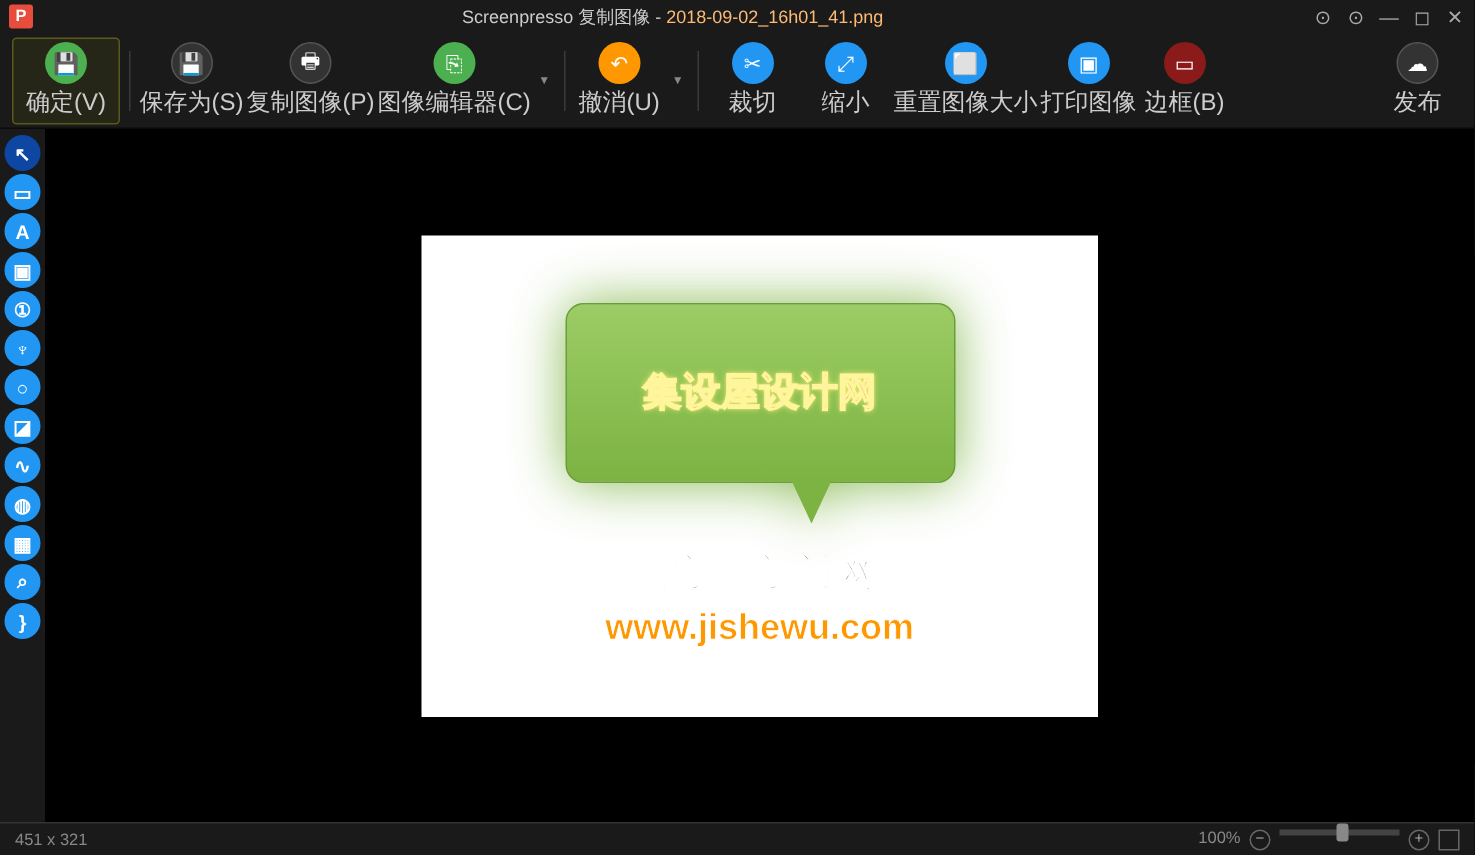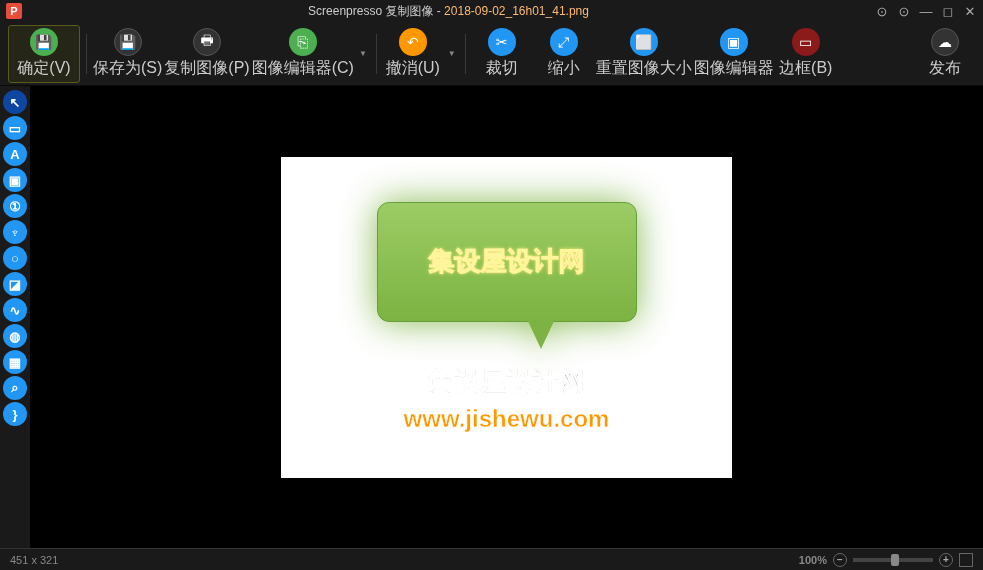--- a/index.html
+++ b/index.html
@@ -36,21 +36,21 @@
 
 .speech { position: relative; width: 260px; height: 120px; background: linear-gradient(#9ccc65, #7cb342); border-radius: 12px; display: flex; align-items: center; justify-content: center; filter: drop-shadow(0 0 18px rgba(124,179,66,0.9)); border: 1px solid #689f38; }
 .speech::after { content: ""; position: absolute; bottom: -28px; left: 58%; width: 0; height: 0; border-left: 14px solid transparent; border-right: 14px solid transparent; border-top: 30px solid #7cb342; }
 .speech-text { color: #d32f2f; font-size: 26px; font-weight: bold; text-shadow: 0 0 2px #fff176, 0 0 4px #fff176; -webkit-text-stroke: 1px #fff59d; }
 
 .text1 { margin-top: 42px; font-size: 26px; font-weight: bold; color: #000; -webkit-text-stroke: 1px #fff; text-shadow: 1px 1px 0 #fff, -1px -1px 0 #fff; }
 .text2 { margin-top: 6px; font-size: 24px; font-weight: bold; color: #ff9800; -webkit-text-stroke: 0.5px #fff; }
 
 .statusbar { height: 22px; background: #1a1a1a; display: flex; align-items: center; padding: 0 10px; color: #888; font-size: 11px; border-top: 1px solid #333; }
 .statusbar .spacer { flex: 1; }
-.statusbar .zoom { display: flex; align-items: center; gap: 6px; font-weight: bold; }
+.statusbar .zoom { display: flex; align-items: flex-start; gap: 6px; }
 .statusbar .zbtn { width: 14px; height: 14px; border: 1px solid #666; border-radius: 50%; display: flex; align-items: center; justify-content: center; font-size: 10px; cursor: pointer; color: #aaa; }
 .statusbar .slider { width: 80px; height: 4px; background: #444; position: relative; }
 .statusbar .slider .thumb { position: absolute; top: -4px; left: 38px; width: 8px; height: 12px; background: #888; border-radius: 2px; }
 .statusbar .fit { width: 14px; height: 14px; border: 1px solid #666; cursor: pointer; }
 </style>
 </head>
 <body>
 
 <div class="titlebar">
   <div class="logo">P</div>
@@ -99,21 +99,21 @@
   <div class="btn">
     <div class="icon bg-blue">⤢</div>
     <div class="label">缩小</div>
   </div>
   <div class="btn">
     <div class="icon bg-blue">⬜</div>
     <div class="label">重置图像大小</div>
   </div>
   <div class="btn">
     <div class="icon bg-blue">▣</div>
-    <div class="label">图像编辑器</div>
+    <div class="label">打印图像</div>
   </div>
   <div class="btn">
     <div class="icon bg-darkred">▭</div>
     <div class="label">边框(B)</div>
   </div>
   <div style="flex:1"></div>
   <div class="btn">
     <div class="icon bg-dark">☁</div>
     <div class="label">发布</div>
   </div>

